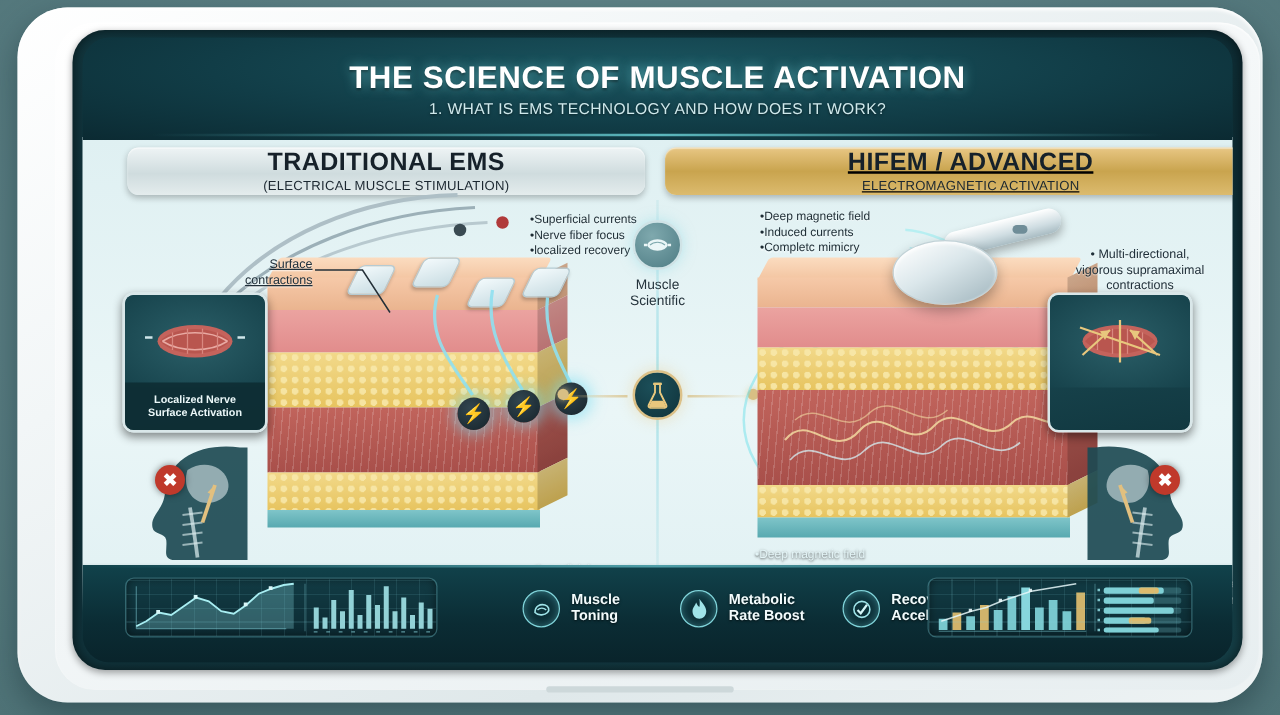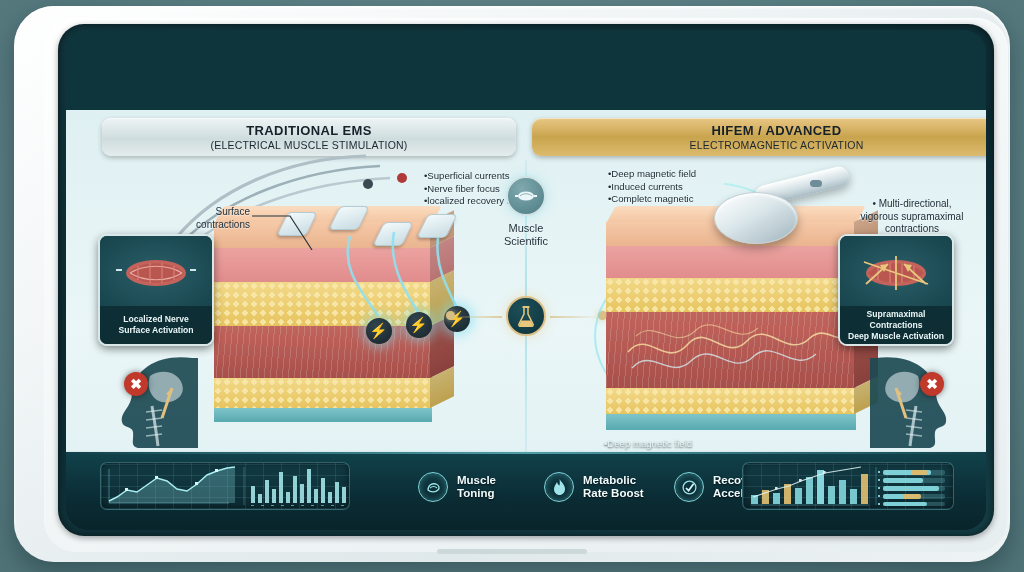--- a/index.html
+++ b/index.html
@@ -64,22 +64,23 @@
     display: flex; flex-direction: column; align-items: center; justify-content: center;
     box-shadow: 0 2px 5px rgba(0,0,0,.25), inset 0 1px 1px rgba(255,255,255,.6);
   }
   .pill-left {
     left: 36px; top: 88px; width: 414px;
     background: linear-gradient(180deg, #eef4f5, #cfdcde 55%, #e4eced);
   }
   .pill-right {
     left: 466px; top: 88px; width: 489px;
     background: linear-gradient(180deg, #e8c784, #c9a44e 50%, #dcbb6e);
-  }
-  .pill-t { font-size: 13px; font-weight: bold; color: #16212a; letter-spacing: .4px; }
+    text-decoration: underline;
+  }
+  .pill-t { font-size: 20px; font-weight: bold; color: #16212a; letter-spacing: .4px; }
   .pill-s { font-size: 10.5px; color: #1b2730; letter-spacing: .2px; margin-top: 1px; }
 
   
   .bullets { position: absolute; font-size: 9.6px; line-height: 12.6px; }
   .bullets li { list-style: none; white-space: nowrap; }
   .bullets li::before { content: "\2022 "; }
   .dark-txt li { color: #1c2b33; text-shadow: 0 1px 1px rgba(255,255,255,.6); }
   .light-txt li { color: #e3f4f6; text-shadow: 0 1px 2px rgba(0,0,0,.65); }
 
   .annot {
@@ -265,20 +266,24 @@
 </style>
 </head>
 <body>
 
 <div class="bezel">
   <div class="bezel-inner"></div>
   <div class="screen-frame"></div>
 
   <div class="screen">
 
+    <div class="header">
+      <div class="h-title">THE SCIENCE OF MUSCLE ACTIVATION</div>
+      <div class="h-sub">1. WHAT IS EMS TECHNOLOGY AND HOW DOES IT WORK?</div>
+    </div>
 
     <div class="pill pill-left">
       <div class="pill-t">TRADITIONAL EMS</div>
       <div class="pill-s">(ELECTRICAL MUSCLE STIMULATION)</div>
     </div>
     <div class="pill pill-right">
       <div class="pill-t">HIFEM / ADVANCED</div>
       <div class="pill-s">ELECTROMAGNETIC ACTIVATION</div>
     </div>
 
@@ -318,21 +323,21 @@
 
     <svg width="180" height="120" style="position:absolute;left:268px;top:200px;">
       <path d="M16,6 C6,40 30,64 44,86" stroke="#8fe0ef" stroke-width="2.6" fill="none" opacity=".9"></path>
       <path d="M60,2 C54,36 72,62 84,82" stroke="#8fe0ef" stroke-width="2.6" fill="none" opacity=".9"></path>
       <path d="M104,8 C100,40 118,66 126,84" stroke="#8fe0ef" stroke-width="2.6" fill="none" opacity=".9"></path>
     </svg>
     <div class="bolt" style="left:300px;top:288px;">⚡</div>
     <div class="bolt" style="left:340px;top:282px;">⚡</div>
     <div class="bolt" style="left:378px;top:276px;">⚡</div>
 
-    <div class="annot" style="left:100px;top:176px;width:84px;text-align:right;">
+    <div class="annot" style="left:100px;top:176px;width:84px;text-align:right;text-decoration:underline;">
       <span style="white-space:pre-line;">Surface
 contractions</span>
     </div>
     <svg width="70" height="50" style="position:absolute;left:186px;top:176px;">
       <path d="M0,10 L38,10 L60,44" stroke="#243038" stroke-width="1.2" fill="none"></path>
     </svg>
 
     <ul class="bullets dark-txt" style="left:358px;top:140px;">
       <li>Superficial currents</li>
       <li>Nerve fiber focus</li>
@@ -440,21 +445,21 @@
       <path d="M14,24 C34,6 52,40 74,18 C94,0 114,36 136,16" stroke="#f2d9a0" stroke-width="1.2" fill="none" opacity=".6"></path>
     </svg>
 
     <div class="wand-handle" style="left:688px;top:146px;"></div>
     <div class="wand-btn" style="left:744px;top:150px;"></div>
     <div class="wand-head" style="left:648px;top:162px;"></div>
 
     <ul class="bullets dark-txt" style="left:542px;top:138px;">
       <li>Deep magnetic field</li>
       <li>Induced currents</li>
-      <li>Completc magnetic</li>
+      <li>Completc mimicry</li>
     </ul>
 
     <ul class="bullets light-txt" style="left:538px;top:408px;">
       <li>Deep magnetic field</li>
       <li>Induced currents</li>
       <li>Induced magnetic field</li>
       <li>Vigorous muscle building</li>
       <li>Clinical-style 'home Emsculpt' mimicry</li>
     </ul>
 
@@ -464,24 +469,20 @@
 
     <div class="inset" style="left:772px;top:204px;">
       <div class="inset-img">
         <svg class="mini-muscle" viewBox="0 0 84 46">
           <ellipse cx="42" cy="23" rx="30" ry="13" fill="#c4635c"></ellipse>
           <path d="M14,23 C26,10 58,10 70,23 C58,36 26,36 14,23 Z" fill="#b9564f"></path>
           <path d="M24,16 L24,30 M36,13 L36,33 M48,13 L48,33 M60,16 L60,30" stroke="#d98880" stroke-width="1"></path>
           <path d="M12,34 L34,14 M50,14 L72,34 M42,6 L42,40 M10,12 L74,34" stroke="#e8c77d" stroke-width="1.8" fill="none"></path>
           <path d="M34,14 L26,15 L30,22 Z M50,14 L58,15 L54,22 Z" fill="#e8c77d"></path>
         </svg>
-      </div>
-      <div class="inset-cap">
-        <span>Supramaximal Contractions</span>
-        <span>Deep Muscle Activation</span>
       </div>
     </div>
 
     <div class="brainfig" style="left:788px;top:324px;">
       <svg width="108" height="96" viewBox="0 0 108 96">
         <path d="M22,4 C52,0 80,12 82,40 C83,54 94,58 92,68 C91,74 82,72 81,78 C80,86 84,92 76,94 L16,94 L16,4 Z" fill="#1d4a53" opacity=".92"></path>
         <path d="M64,22 C52,14 36,18 32,30 C28,42 40,50 52,48 C62,46 68,34 64,22 Z" fill="#e7f3f4" opacity=".55"></path>
         <path d="M62,52 C60,64 58,76 56,92" stroke="#dff0f2" stroke-width="3" fill="none" opacity=".7"></path>
         <path d="M68,58 L52,56 M68,66 L52,64 M68,74 L52,72 M68,82 L52,80" stroke="#dff0f2" stroke-width="1.6" opacity=".6"></path>
         <path d="M42,34 L52,64" stroke="#e2c07f" stroke-width="3" fill="none"></path>

